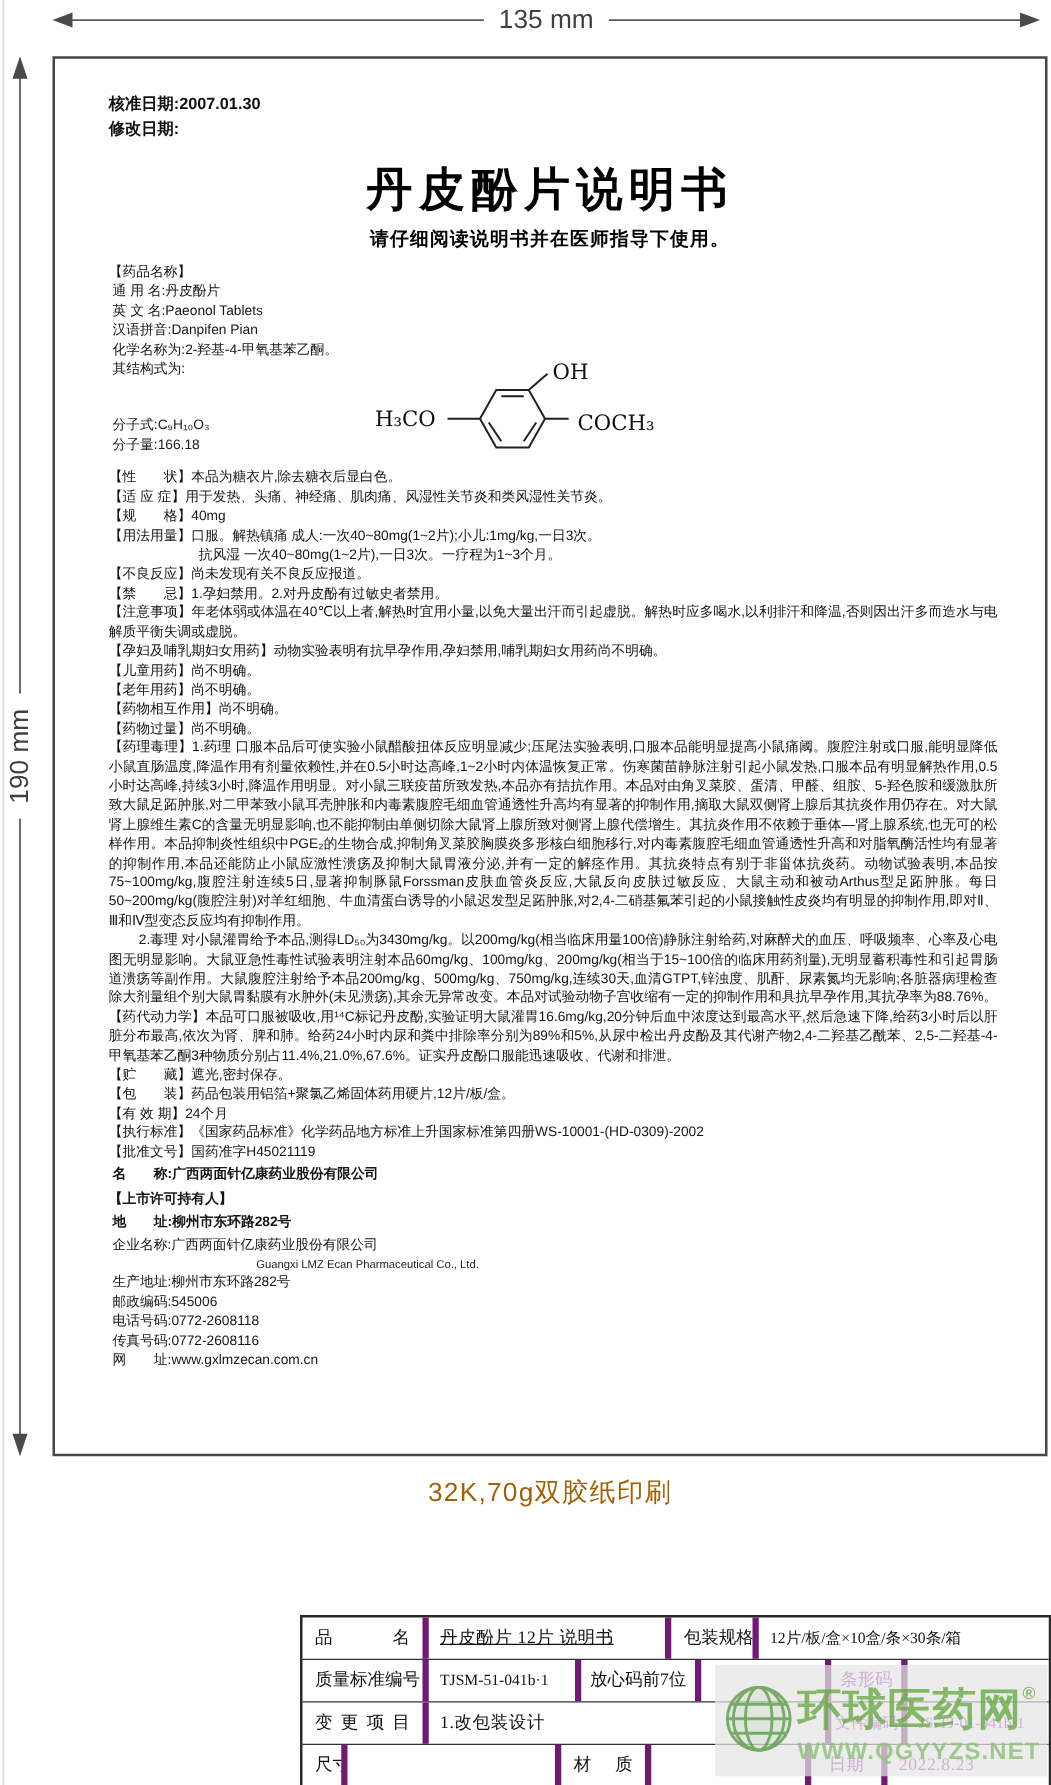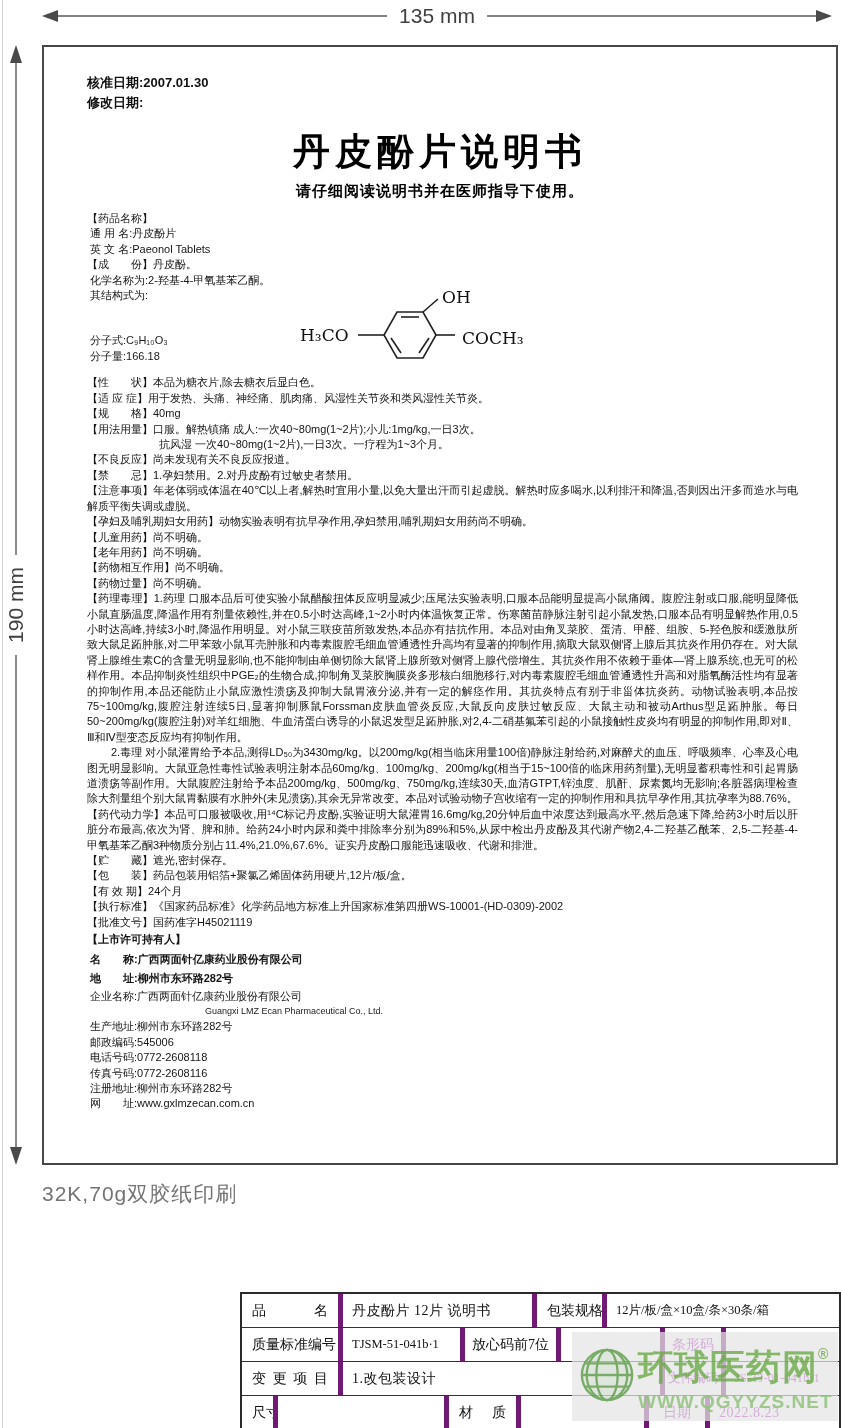--- a/index.html
+++ b/index.html
@@ -35,22 +35,22 @@
   .i1{padding-left:72px;}
   .b{font-weight:700;line-height:19.5px;}
   .en{font-size:9px;padding-left:118px;color:#222;}
 
   
   .structure-row{position:relative;height:62px;margin:0 38px 0 43px;font-size:11px;line-height:15.4px;}
   .struct-lines{padding-top:30px;}
   .struct-svg{position:absolute;left:205px;top:-14px;}
   .struct-svg text{font-family:"DejaVu Serif","Liberation Serif",serif;font-size:17px;fill:#111;}
 
-  .print-note{position:absolute;left:42px;top:1180px;width:796px;text-align:left;
-              font-size:21px;letter-spacing:1px;color:#737373;}
+  .print-note{position:absolute;left:42px;top:1180px;width:796px;text-align:center;
+              font-size:21px;letter-spacing:1px;color:#a16207;}
 
   
   .spec-table{position:absolute;left:240px;top:1292px;border:2px solid #2b2b2b;background:#fff;
               font-family:"Liberation Serif","DejaVu Serif",serif;color:#111;}
   .trow{display:flex;height:33px;border-bottom:1px solid #333;}
   .trow:last-child{border-bottom:none;}
   .tcell{box-sizing:border-box;border-right:5px solid #701a75;height:33px;line-height:33px;
          font-size:14px;overflow:hidden;white-space:nowrap;}
   .tcell:last-child{border-right:none;}
   .jl{text-align:justify;text-align-last:justify;padding:0 10px;}
@@ -98,21 +98,21 @@
       <div>核准日期:2007.01.30</div>
       <div>修改日期:</div>
     </div>
     <h1 class="title">丹皮酚片说明书</h1>
     <div class="subtitle">请仔细阅读说明书并在医师指导下使用。</div>
 
     <div class="body-text" id="body1">
         <div class="line">【药品名称】</div>
         <div class="line"> 通 用 名:丹皮酚片</div>
         <div class="line"> 英 文 名:Paeonol Tablets</div>
-        <div class="line">【成　　份】丹皮酚。</div>
+        <div class="line"> 汉语拼音:Danpifen Pian</div>
         <div class="line"> 化学名称为:2-羟基-4-甲氧基苯乙酮。</div>
         <div class="line"> 其结构式为:</div>
       </div>
 
     <div class="structure-row">
       <div class="struct-lines">
         <div class="line"> 分子式:C₉H₁₀O₃</div>
         <div class="line"> 分子量:166.18</div>
       </div>
       <svg class="struct-svg" width="270" height="88">
@@ -146,40 +146,39 @@
         <div class="line">【药物相互作用】尚不明确。</div>
         <div class="line">【药物过量】尚不明确。</div>
         <div class="line p">【药理毒理】1.药理 口服本品后可使实验小鼠醋酸扭体反应明显减少;压尾法实验表明,口服本品能明显提高小鼠痛阈。腹腔注射或口服,能明显降低小鼠直肠温度,降温作用有剂量依赖性,并在0.5小时达高峰,1~2小时内体温恢复正常。伤寒菌苗静脉注射引起小鼠发热,口服本品有明显解热作用,0.5小时达高峰,持续3小时,降温作用明显。对小鼠三联疫苗所致发热,本品亦有拮抗作用。本品对由角叉菜胶、蛋清、甲醛、组胺、5-羟色胺和缓激肽所致大鼠足跖肿胀,对二甲苯致小鼠耳壳肿胀和内毒素腹腔毛细血管通透性升高均有显著的抑制作用,摘取大鼠双侧肾上腺后其抗炎作用仍存在。对大鼠肾上腺维生素C的含量无明显影响,也不能抑制由单侧切除大鼠肾上腺所致对侧肾上腺代偿增生。其抗炎作用不依赖于垂体—肾上腺系统,也无可的松样作用。本品抑制炎性组织中PGE₂的生物合成,抑制角叉菜胶胸膜炎多形核白细胞移行,对内毒素腹腔毛细血管通透性升高和对脂氧酶活性均有显著的抑制作用,本品还能防止小鼠应激性溃疡及抑制大鼠胃液分泌,并有一定的解痉作用。其抗炎特点有别于非甾体抗炎药。动物试验表明,本品按75~100mg/kg,腹腔注射连续5日,显著抑制豚鼠Forssman皮肤血管炎反应,大鼠反向皮肤过敏反应、大鼠主动和被动Arthus型足跖肿胀。每日50~200mg/kg(腹腔注射)对羊红细胞、牛血清蛋白诱导的小鼠迟发型足跖肿胀,对2,4-二硝基氟苯引起的小鼠接触性皮炎均有明显的抑制作用,即对Ⅱ、Ⅲ和Ⅳ型变态反应均有抑制作用。</div>
         <div class="line pi">2.毒理 对小鼠灌胃给予本品,测得LD₅₀为3430mg/kg。以200mg/kg(相当临床用量100倍)静脉注射给药,对麻醉犬的血压、呼吸频率、心率及心电图无明显影响。大鼠亚急性毒性试验表明注射本品60mg/kg、100mg/kg、200mg/kg(相当于15~100倍的临床用药剂量),无明显蓄积毒性和引起胃肠道溃疡等副作用。大鼠腹腔注射给予本品200mg/kg、500mg/kg、750mg/kg,连续30天,血清GTPT,锌浊度、肌酐、尿素氮均无影响;各脏器病理检查除大剂量组个别大鼠胃黏膜有水肿外(未见溃疡),其余无异常改变。本品对试验动物子宫收缩有一定的抑制作用和具抗早孕作用,其抗孕率为88.76%。</div>
         <div class="line p">【药代动力学】本品可口服被吸收,用¹⁴C标记丹皮酚,实验证明大鼠灌胃16.6mg/kg,20分钟后血中浓度达到最高水平,然后急速下降,给药3小时后以肝脏分布最高,依次为肾、脾和肺。给药24小时内尿和粪中排除率分别为89%和5%,从尿中检出丹皮酚及其代谢产物2,4-二羟基乙酰苯、2,5-二羟基-4-甲氧基苯乙酮3种物质分别占11.4%,21.0%,67.6%。证实丹皮酚口服能迅速吸收、代谢和排泄。</div>
         <div class="line">【贮　　藏】遮光,密封保存。</div>
         <div class="line">【包　　装】药品包装用铝箔+聚氯乙烯固体药用硬片,12片/板/盒。</div>
         <div class="line">【有 效 期】24个月</div>
         <div class="line">【执行标准】《国家药品标准》化学药品地方标准上升国家标准第四册WS-10001-(HD-0309)-2002</div>
         <div class="line">【批准文号】国药准字H45021119</div>
+        <div class="line b"> 名　　称:广西两面针亿康药业股份有限公司</div>
         <div class="line b">【上市许可持有人】</div>
-        <div class="line b"> 名　　称:广西两面针亿康药业股份有限公司</div>
         <div class="line b"> 地　　址:柳州市东环路282号</div>
         <div class="line"> 企业名称:广西两面针亿康药业股份有限公司</div>
         <div class="line en">Guangxi LMZ Ecan Pharmaceutical Co., Ltd.</div>
         <div class="line"> 生产地址:柳州市东环路282号</div>
         <div class="line"> 邮政编码:545006</div>
         <div class="line"> 电话号码:0772-2608118</div>
         <div class="line"> 传真号码:0772-2608116</div>
-        <div class="line"> 注册地址:柳州市东环路282号</div>
         <div class="line"> 网　　址:www.gxlmzecan.com.cn</div>
       </div>
   </div>
 
   <div class="print-note">32K,70g双胶纸印刷</div>
 
   <div class="spec-table" id="spec-table">
       <div class="trow">
         <div class="tcell jl" style="width: 101px;">品 名</div>
-        <div class="tcell val" style="width: 194px;">丹皮酚片 12片 说明书</div>
+        <div class="tcell val" style="width: 194px; text-decoration: underline;">丹皮酚片 12片 说明书</div>
         <div class="tcell jl" style="width: 70px;">包装规格</div>
         <div class="tcell val sm" style="width: 232px;">12片/板/盒×10盒/条×30条/箱</div>
       </div>
       <div class="trow">
         <div class="tcell jl" style="width: 101px;">质量标准编号</div>
         <div class="tcell val sm" style="width: 122px;">TJSM-51-041b·1</div>
         <div class="tcell cl" style="width: 96px;">放心码前7位</div>
         <div class="tcell val" style="width: 104px;"></div>
         <div class="tcell cl faded" style="width: 61px;">条形码</div>
         <div class="tcell val" style="width: 113px;"></div>

